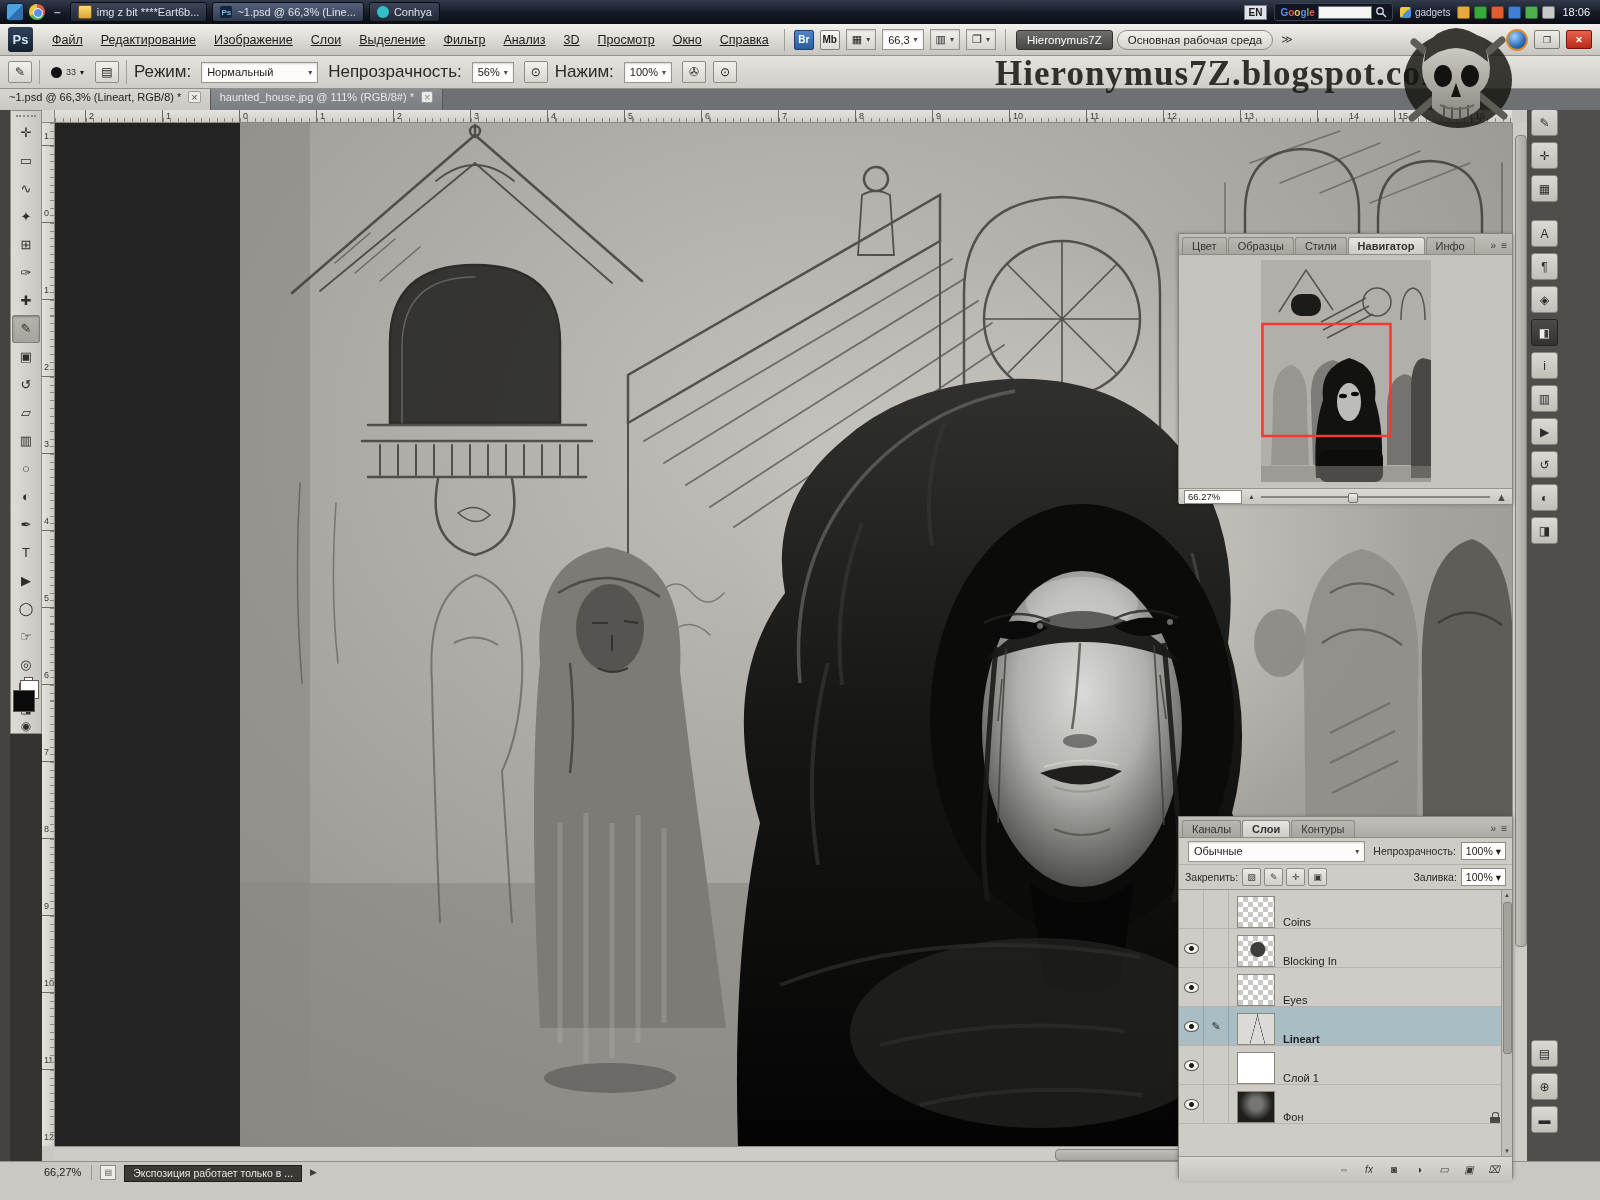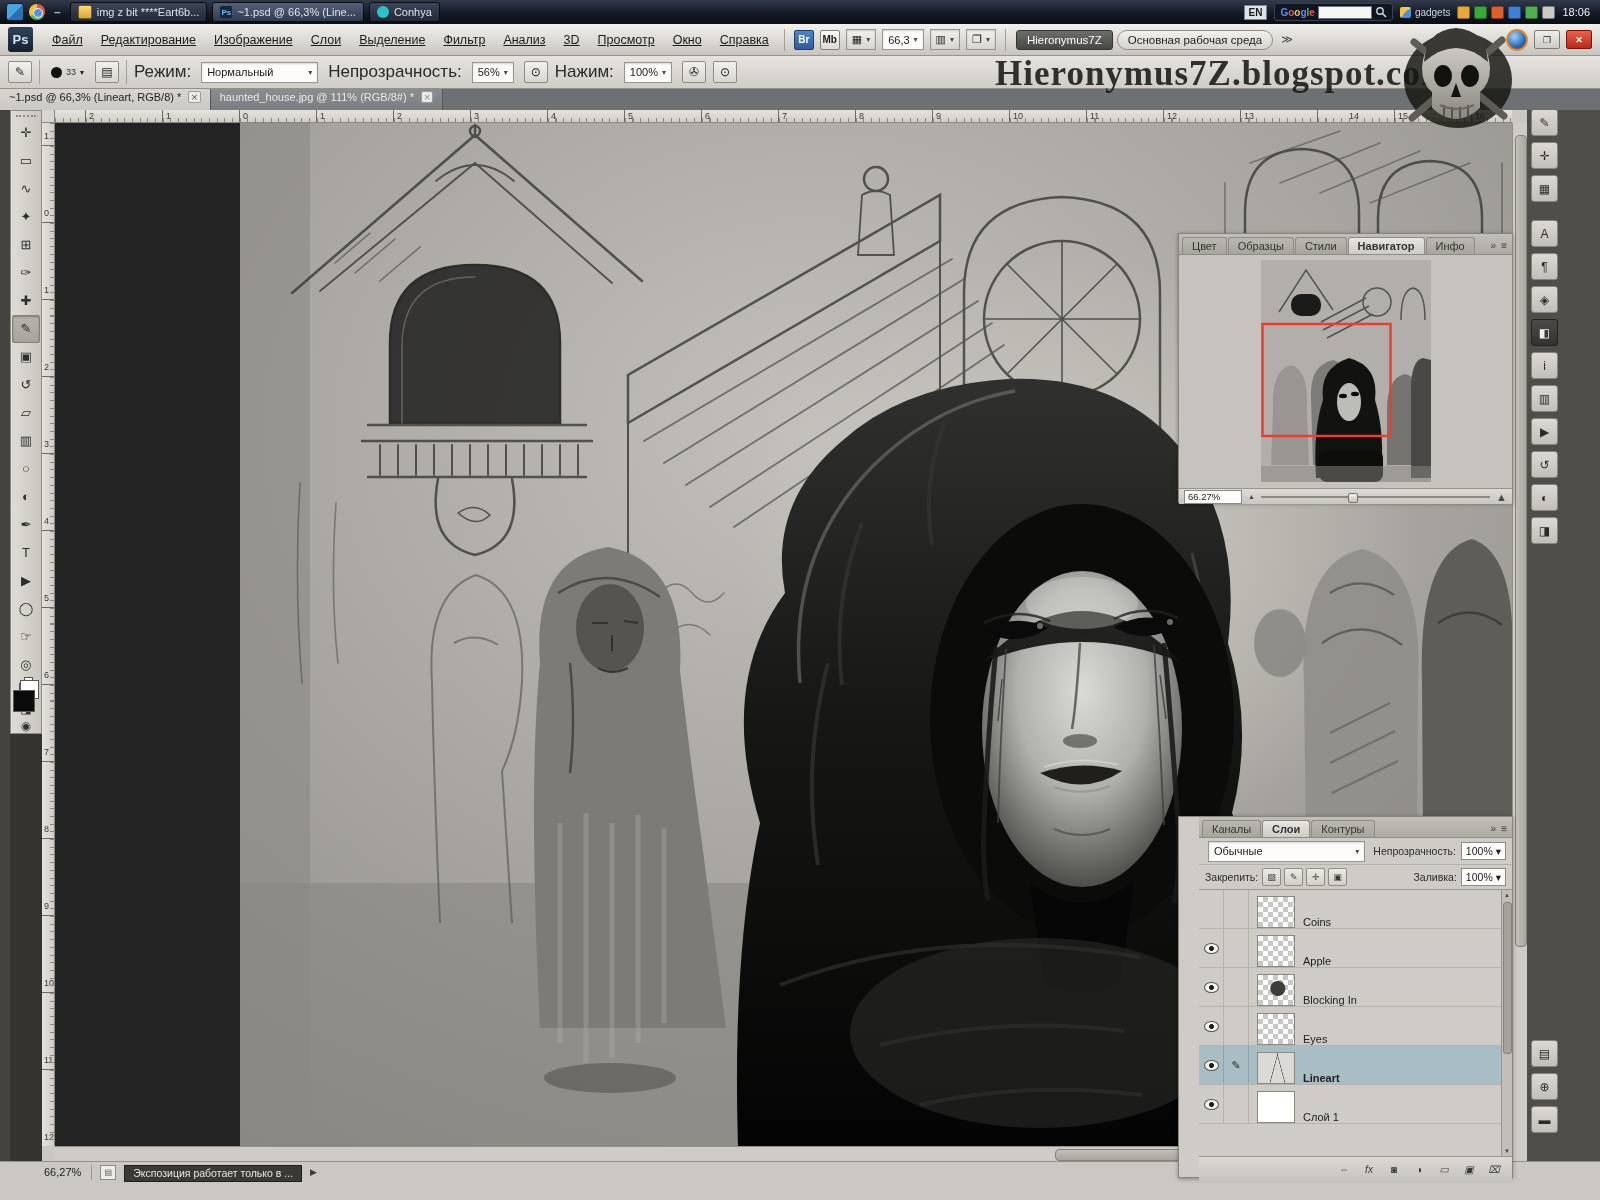--- a/index.html
+++ b/index.html
@@ -669,21 +669,21 @@
     <div class="nav-foot">
       <span class="nav-zoom">66.27%</span>
       <span class="mtn-s">▲</span>
       <span class="nslider">
           <span class="nknob"></span>
         </span>
       <span class="mtn-b">▲</span>
     </div>
   </div>
 
-  <div class="panel" style="top:816px;height:362px;padding-left:20px;">
+  <div class="panel" style="top:816px;height:362px;">
     <div class="ptabs">
       <div id="layers-tabs" style="display:flex;gap:1px;align-items:flex-end;">
           <div class="ptab">Каналы</div>
           <div class="ptab on">Слои</div>
           <div class="ptab">Контуры</div>
         </div>
       <div class="ptab-ctl">
         <span>»</span>
         <span>≡</span>
       </div>
@@ -718,28 +718,20 @@
           <div class="lcell"></div>
           <div class="lcell"></div>
           <div class="lthumb t-checker"></div>
           <span class="lname">Coins</span>
         </div>
         <div class="lrow">
           <div class="lcell">
             <span class="eye"></span>
           </div>
           <div class="lcell"></div>
-          <div class="lthumb t-checker"></div>
-          <span class="lname">Apple</span>
-        </div>
-        <div class="lrow">
-          <div class="lcell">
-            <span class="eye"></span>
-          </div>
-          <div class="lcell"></div>
           <div class="lthumb t-paint"></div>
           <span class="lname">Blocking In</span>
         </div>
         <div class="lrow">
           <div class="lcell">
             <span class="eye"></span>
           </div>
           <div class="lcell"></div>
           <div class="lthumb t-checker"></div>
           <span class="lname">Eyes</span>
@@ -755,20 +747,32 @@
           <span class="lname">Lineart</span>
         </div>
         <div class="lrow">
           <div class="lcell">
             <span class="eye"></span>
           </div>
           <div class="lcell"></div>
           <div class="lthumb t-white"></div>
           <span class="lname">Слой 1</span>
         </div>
+        <div class="lrow">
+          <div class="lcell">
+            <span class="eye"></span>
+          </div>
+          <div class="lcell"></div>
+          <div class="lthumb t-dark"></div>
+          <span class="lname">Фон</span>
+          <span class="lockwrap">
+            <i class="lockbody"></i>
+            <i class="lockarc"></i>
+          </span>
+        </div>
         <div class="llist-scroll">
         <i>▲</i>
         <span class="llist-thumb"></span>
         <i style="position:absolute;bottom:0;width:100%;">▼</i>
       </div>
     </div>
     <div id="layers-foot">
         <div class="lfbtn">⇔</div>
         <div class="lfbtn">fx</div>
         <div class="lfbtn">◙</div>

